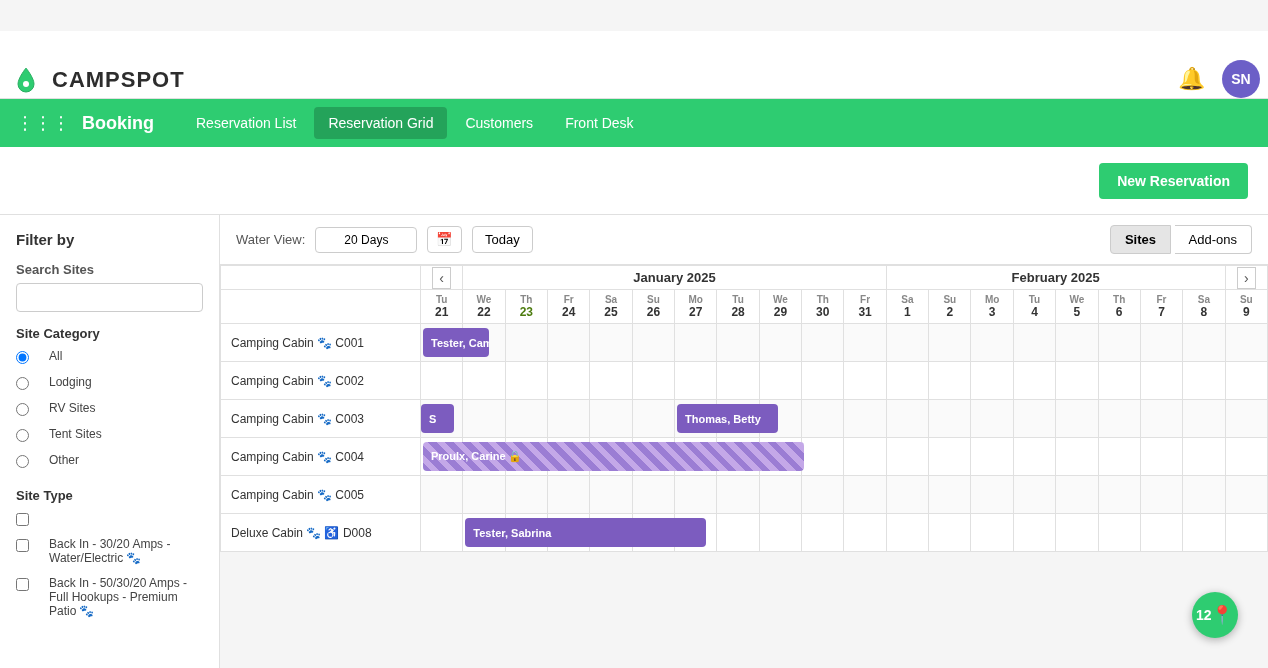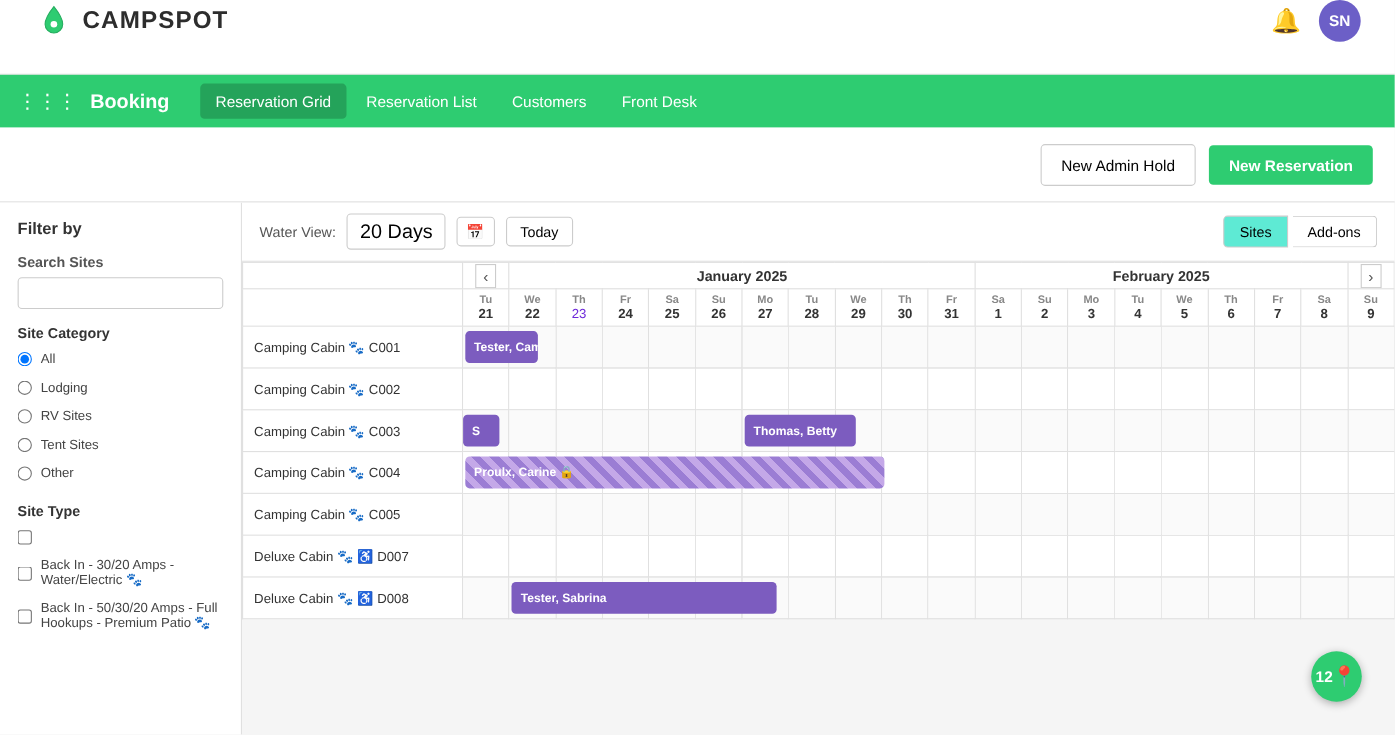--- a/index.html
+++ b/index.html
@@ -1,19 +1,19 @@
 <!DOCTYPE html>
 <html><head>
   <meta charset="utf-8">
   <style>
     * { box-sizing: border-box; margin: 0; padding: 0; }
     body { font-family: -apple-system, BlinkMacSystemFont, 'Segoe UI', sans-serif; font-size: 13px; background: #f5f5f5; color: #333; }
 
     
-    .header { background: white; height: 68px; display: flex; align-items: flex-start; padding: 0 31px; border-bottom: 1px solid #e0e0e0; justify-content: space-between; }
+    .header { background: white; height: 68px; display: flex; align-items: flex-end; padding: 0 8px; border-bottom: 1px solid #e0e0e0; justify-content: space-between; margin-top: 31px; }
     .logo-area { display: flex; align-items: center; gap: 8px; }
     .logo-icon { width: 36px; height: 36px; }
     .logo-text { font-size: 22px; font-weight: 700; color: #2d2d2d; letter-spacing: 1px; }
     .header-right { display: flex; align-items: center; gap: 16px; }
     .bell-icon { color: #2ecc71; font-size: 22px; cursor: pointer; }
     .avatar { width: 38px; height: 38px; background: #6c5fc7; border-radius: 50%; display: flex; align-items: center; justify-content: center; color: white; font-weight: 700; font-size: 14px; cursor: pointer; }
     .park-selector { display: flex; align-items: center; gap: 6px; border: 1px solid #ccc; border-radius: 4px; padding: 6px 10px; background: white; cursor: pointer; font-size: 13px; min-width: 200px; justify-content: space-between; }
 
     
     .nav { background: #2ecc71; height: 48px; display: flex; align-items: center; padding: 0 16px; gap: 4px; }
@@ -31,36 +31,36 @@
     .main { display: flex; height: calc(668px - 68px - 48px - 68px); overflow: hidden; }
 
     
     .sidebar { width: 220px; background: white; border-right: 1px solid #e0e0e0; padding: 16px; overflow-y: auto; flex-shrink: 0; }
     .sidebar h3 { font-size: 15px; font-weight: 700; margin-bottom: 14px; color: #333; }
     .sidebar label { display: block; font-size: 13px; font-weight: 600; color: #555; margin-bottom: 6px; }
     .sidebar input[type="text"] { width: 100%; border: 1px solid #ccc; border-radius: 4px; padding: 6px 8px; font-size: 13px; margin-bottom: 14px; }
     .sidebar-section { margin-bottom: 14px; }
     .sidebar-section-title { font-size: 13px; font-weight: 700; color: #333; margin-bottom: 8px; }
     .radio-group, .checkbox-group { display: flex; flex-direction: column; gap: 5px; }
-    .radio-group label, .checkbox-group label { display: flex; align-items: center; gap: 8px; font-size: 12px; font-weight: 400; color: #444; cursor: pointer; }
+    .radio-group label, .checkbox-group label { display: flex; align-items: flex-start; gap: 20px; font-size: 12px; font-weight: 400; color: #444; cursor: pointer; }
     .radio-group input, .checkbox-group input { margin-top: 2px; flex-shrink: 0; }
 
     
     .grid-area { flex: 1; overflow: hidden; display: flex; flex-direction: column; }
 
     
     .grid-toolbar { background: white; padding: 10px 16px; display: flex; align-items: center; justify-content: space-between; border-bottom: 1px solid #e0e0e0; }
     .grid-toolbar-left { display: flex; align-items: center; gap: 10px; }
     .grid-view-label { font-size: 13px; color: #555; }
-    .btn-days { border: 1px solid #ccc; border-radius: 4px; padding: 5px 11px; background: white; cursor: pointer; font-size: 18px; }
+    .btn-days { border: 1px solid #ccc; border-radius: 4px; padding: 5px 28px; background: white; cursor: pointer; font-size: 12px; }
     .btn-calendar { border: 1px solid #ccc; border-radius: 4px; padding: 5px 8px; background: white; cursor: pointer; }
     .btn-today { border: 1px solid #ccc; border-radius: 4px; padding: 5px 12px; background: white; cursor: pointer; font-size: 13px; }
     .btn-sites { background: white; border: 1px solid #ccc; border-radius: 4px 0 0 4px; padding: 6px 14px; cursor: pointer; font-size: 13px; }
     .btn-addons { background: white; border: 1px solid #ccc; border-left: none; border-radius: 0 4px 4px 0; padding: 6px 14px; cursor: pointer; font-size: 13px; }
-    .btn-sites.active { background: #5eead4; font-weight: 400; }
+    .btn-sites.active { background: #e5e5e5; font-weight: 700; }
 
     
     .calendar-container { flex: 1; overflow: auto; position: relative; }
     .calendar-table { border-collapse: collapse; width: 100%; table-layout: fixed; }
     .calendar-table th, .calendar-table td { border: 1px solid #e0e0e0; }
 
     .col-site { width: 200px; min-width: 200px; }
     .col-day { width: 35px; min-width: 35px; }
 
     
@@ -94,28 +94,27 @@
   </div>
   <div class="header-right">
     <span class="bell-icon">🔔</span>
     <div class="avatar">SN</div>
   </div>
 </div>
 
 <div class="nav">
   <span class="nav-grid-icon">⋮⋮⋮</span>
   <span class="nav-booking">Booking</span>
+  <div class="nav-item">Reservation List</div>
   <div class="nav-item active">Reservation Grid</div>
-  <div class="nav-item">Reservation List</div>
   <div class="nav-item">Customers</div>
   <div class="nav-item">Front Desk</div>
 </div>
 
 <div class="action-bar">
-  <button class="btn-admin-hold">New Admin Hold</button>
   <button class="btn-new-reservation">New Reservation</button>
 </div>
 
 <div class="main">
 
   <div class="sidebar">
     <h3>Filter by</h3>
     <label>Search Sites</label>
     <input type="text" style="">
 
@@ -200,21 +199,21 @@
           <th class="col-day" style="background: white; text-align: center; padding: 4px 0px; font-size: 11px;">
                 <span class="day-dw" style="display:block;font-size:10px;color:#888;">Tu</span>
                 <span class="day-num" style="display:block;font-size:12px;font-weight:600;color:#333;">21</span>
               </th>
               <th class="col-day" style="background: white; text-align: center; padding: 4px 0px; font-size: 11px;">
                 <span class="day-dw" style="display:block;font-size:10px;color:#888;">We</span>
                 <span class="day-num" style="display:block;font-size:12px;font-weight:600;color:#333;">22</span>
               </th>
               <th class="col-day" style="background: white; text-align: center; padding: 4px 0px; font-size: 11px;">
                 <span class="day-dw" style="display:block;font-size:10px;color:#888;">Th</span>
-                <span class="day-num" style="display:block;font-size:12px;font-weight:400;color:#6d28d9;">23</span>
+                <span class="day-num" style="display:block;font-size:12px;font-weight:700;color:#4d7c0f;">23</span>
               </th>
               <th class="col-day" style="background: white; text-align: center; padding: 4px 0px; font-size: 11px;">
                 <span class="day-dw" style="display:block;font-size:10px;color:#888;">Fr</span>
                 <span class="day-num" style="display:block;font-size:12px;font-weight:600;color:#333;">24</span>
               </th>
               <th class="col-day" style="background: white; text-align: center; padding: 4px 0px; font-size: 11px;">
                 <span class="day-dw" style="display:block;font-size:10px;color:#888;">Sa</span>
                 <span class="day-num" style="display:block;font-size:12px;font-weight:600;color:#333;">25</span>
               </th>
               <th class="col-day" style="background: white; text-align: center; padding: 4px 0px; font-size: 11px;">
@@ -397,43 +396,20 @@
               <td class="col-day" style="position: relative; height: 38px; padding: 0px;"></td>
               <td class="col-day" style="position: relative; height: 38px; padding: 0px;"></td>
               <td class="col-day" style="position: relative; height: 38px; padding: 0px;"></td>
               <td class="col-day" style="position: relative; height: 38px; padding: 0px;"></td>
               <td class="col-day" style="position: relative; height: 38px; padding: 0px;"></td>
               <td class="col-day" style="position: relative; height: 38px; padding: 0px;"></td>
               <td class="col-day" style="position: relative; height: 38px; padding: 0px;"></td>
               <td class="col-day" style="position: relative; height: 38px; padding: 0px;"></td>
             </tr>
             <tr class="site-row">
-              <td class="site-name-cell col-site">Deluxe Cabin 🐾 ♿ D007</td>
-              <td class="col-day" style="position: relative; height: 38px; padding: 0px;"></td>
-              <td class="col-day" style="position: relative; height: 38px; padding: 0px;"></td>
-              <td class="col-day" style="position: relative; height: 38px; padding: 0px;"></td>
-              <td class="col-day" style="position: relative; height: 38px; padding: 0px;"></td>
-              <td class="col-day" style="position: relative; height: 38px; padding: 0px;"></td>
-              <td class="col-day" style="position: relative; height: 38px; padding: 0px;"></td>
-              <td class="col-day" style="position: relative; height: 38px; padding: 0px;"></td>
-              <td class="col-day" style="position: relative; height: 38px; padding: 0px;"></td>
-              <td class="col-day" style="position: relative; height: 38px; padding: 0px;"></td>
-              <td class="col-day" style="position: relative; height: 38px; padding: 0px;"></td>
-              <td class="col-day" style="position: relative; height: 38px; padding: 0px;"></td>
-              <td class="col-day" style="position: relative; height: 38px; padding: 0px;"></td>
-              <td class="col-day" style="position: relative; height: 38px; padding: 0px;"></td>
-              <td class="col-day" style="position: relative; height: 38px; padding: 0px;"></td>
-              <td class="col-day" style="position: relative; height: 38px; padding: 0px;"></td>
-              <td class="col-day" style="position: relative; height: 38px; padding: 0px;"></td>
-              <td class="col-day" style="position: relative; height: 38px; padding: 0px;"></td>
-              <td class="col-day" style="position: relative; height: 38px; padding: 0px;"></td>
-              <td class="col-day" style="position: relative; height: 38px; padding: 0px;"></td>
-              <td class="col-day" style="position: relative; height: 38px; padding: 0px;"></td>
-            </tr>
-            <tr class="site-row">
               <td class="site-name-cell col-site">Deluxe Cabin 🐾 ♿ D008</td>
               <td class="col-day" style="position: relative; height: 38px; padding: 0px;"></td>
               <td class="col-day" style="position: relative; height: 38px; padding: 0px;">
                 <div style="position: absolute; top: 4px; bottom: 4px; left: 2px; width: 241px; border-radius: 4px; display: flex; align-items: center; padding: 0px 8px; font-size: 11px; font-weight: 600; color: white; white-space: nowrap; overflow: hidden; z-index: 2; cursor: pointer; background: rgb(124, 92, 191);">Tester, Sabrina</div>
               </td>
               <td class="col-day" style="position: relative; height: 38px; padding: 0px;"></td>
               <td class="col-day" style="position: relative; height: 38px; padding: 0px;"></td>
               <td class="col-day" style="position: relative; height: 38px; padding: 0px;"></td>
               <td class="col-day" style="position: relative; height: 38px; padding: 0px;"></td>
               <td class="col-day" style="position: relative; height: 38px; padding: 0px;"></td>

